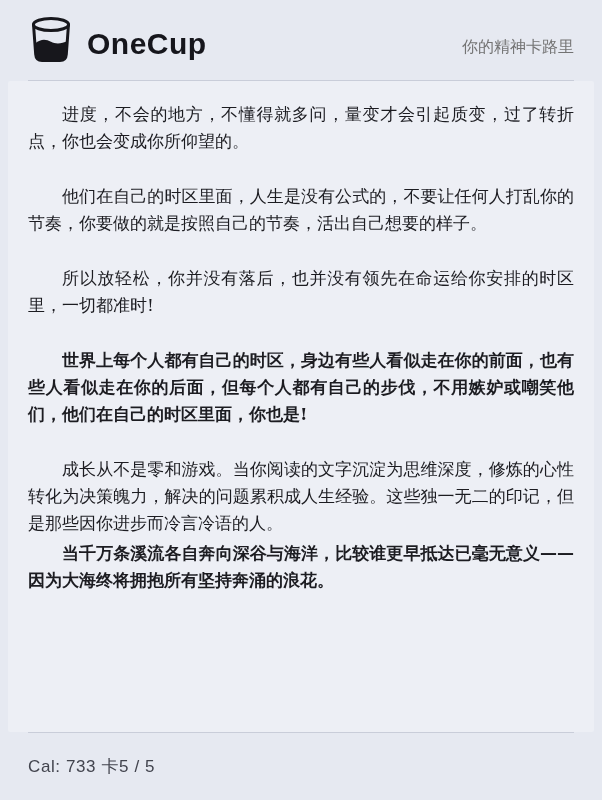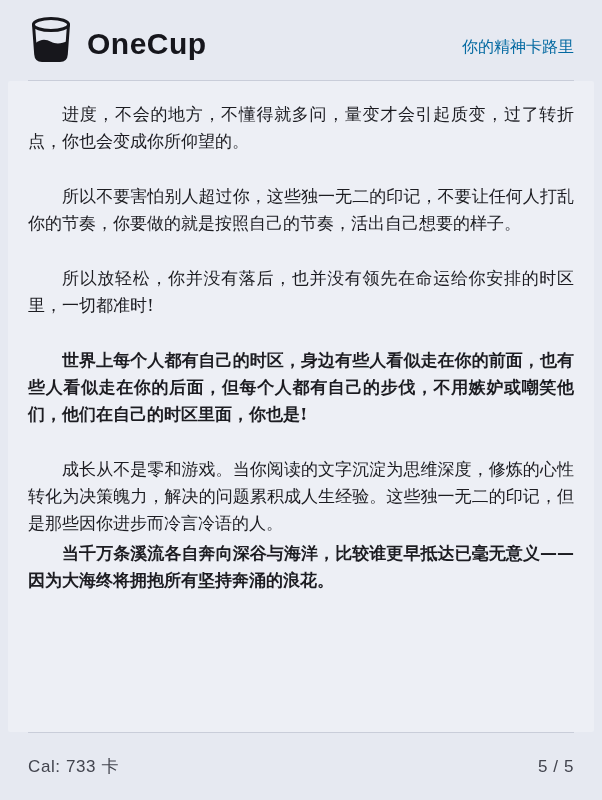--- a/index.html
+++ b/index.html
@@ -23,21 +23,21 @@
     height:80px;flex:0 0 80px;
     display:flex;align-items:center;justify-content:space-between;
     padding:0 28px;box-sizing:border-box;
   }
   .brand{display:flex;align-items:center;gap:13px;margin-top:2px;}
   .brand svg{display:block;margin-bottom:2px;}
   .logo{
     font-size:30px;font-weight:700;color:#16161c;
     letter-spacing:0.5px;margin-top:6px;
   }
-  .tagline{font-size:16px;color:#0369a1;margin-top:14px;}
+  .tagline{font-size:16px;color:#737373;margin-top:14px;}
 
   .rule{height:1px;flex:0 0 1px;background:var(--rule);margin:0 28px;}
 
   
   .reader{
     flex:1;margin:0 8px;background:var(--card);
     padding:20px 20px 0;box-sizing:border-box;overflow:hidden;
     border-radius:2px;
   }
   .para{
@@ -46,21 +46,21 @@
     font-size:17px;line-height:27px;color:var(--ink);
     text-align:justify;text-indent:2em;
   }
   .para.tight{margin-bottom:3px;}
   .para.bold{font-weight:700;}
   .para:last-child{margin-bottom:12px;}
 
   
   .footer{
     height:67px;flex:0 0 67px;
-    display:flex;align-items:center;justify-content:space-between;
+    display:flex;align-items:center;
     padding:0 28px;box-sizing:border-box;
     color:var(--muted);font-size:17px;letter-spacing:0.6px;
   }
 </style>
 </head>
 <body>
 
 <div class="app">
 
   <header class="header">
@@ -75,21 +75,21 @@
       <span class="logo">OneCup</span>
     </div>
     <span class="tagline">你的精神卡路里</span>
   </header>
 
   <div class="rule"></div>
 
   <main class="reader">
     <div>
         <p class="para">进度，不会的地方，不懂得就多问，量变才会引起质变，过了转折点，你也会变成你所仰望的。</p>
-        <p class="para">所以不要害怕别人超过你，这些独一无二的印记，不要让任何人打乱你的节奏，你要做的就是按照自己的节奏，活出自己想要的样子。</p>
+        <p class="para">他们在自己的时区里面，人生是没有公式的，不要让任何人打乱你的节奏，你要做的就是按照自己的节奏，活出自己想要的样子。</p>
         <p class="para">所以放轻松，你并没有落后，也并没有领先在命运给你安排的时区里，一切都准时!</p>
         <p class="para bold">世界上每个人都有自己的时区，身边有些人看似走在你的前面，也有些人看似走在你的后面，但每个人都有自己的步伐，不用嫉妒或嘲笑他们，他们在自己的时区里面，你也是!</p>
         <p class="para tight">成长从不是零和游戏。当你阅读的文字沉淀为思维深度，修炼的心性转化为决策魄力，解决的问题累积成人生经验。这些独一无二的印记，但是那些因你进步而冷言冷语的人。</p>
         <p class="para bold tight">当千万条溪流各自奔向深谷与海洋，比较谁更早抵达已毫无意义——因为大海终将拥抱所有坚持奔涌的浪花。</p>
       </div>
   </main>
 
   <div class="rule"></div>
 
   <footer class="footer">

